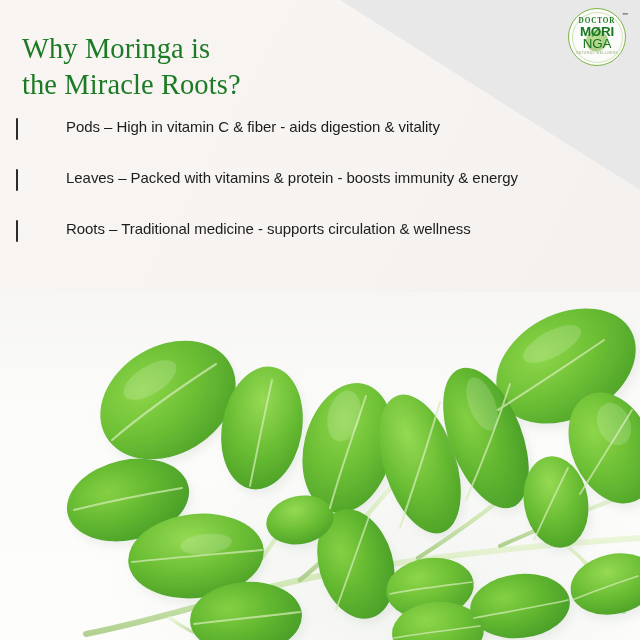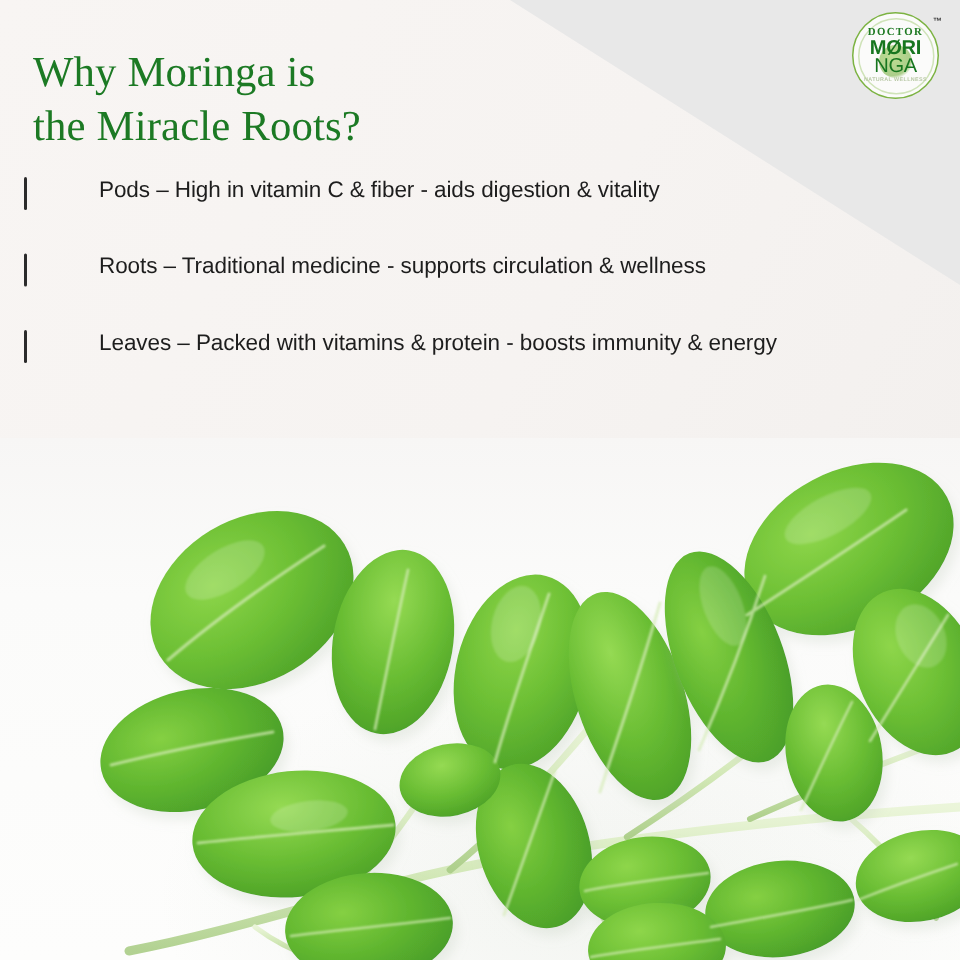--- a/index.html
+++ b/index.html
@@ -216,26 +216,26 @@
   <div class="bullets">
 
     <div class="bullet">
       <span class="bar"></span>
       <span class="btext">Pods – High in vitamin C &amp; fiber - aids digestion &amp; vitality</span>
     </div>
 
 
     <div class="bullet">
       <span class="bar"></span>
-      <span class="btext">Roots – Traditional medicine - supports circulation &amp; wellness</span>
+      <span class="btext">Leaves – Packed with vitamins &amp; protein - boosts immunity &amp; energy</span>
     </div>
 
     <div class="bullet">
       <span class="bar"></span>
-      <span class="btext">Leaves – Packed with vitamins &amp; protein - boosts immunity &amp; energy</span>
+      <span class="btext">Roots – Traditional medicine - supports circulation &amp; wellness</span>
     </div>
 
   </div>
 
   <div class="logo">
     <div class="disc"></div>
     <div class="inner-ring"></div>
     <div class="leafblob"></div>
     <div class="doctor">DOCTOR</div>
     <div class="mori">MØRI</div>

